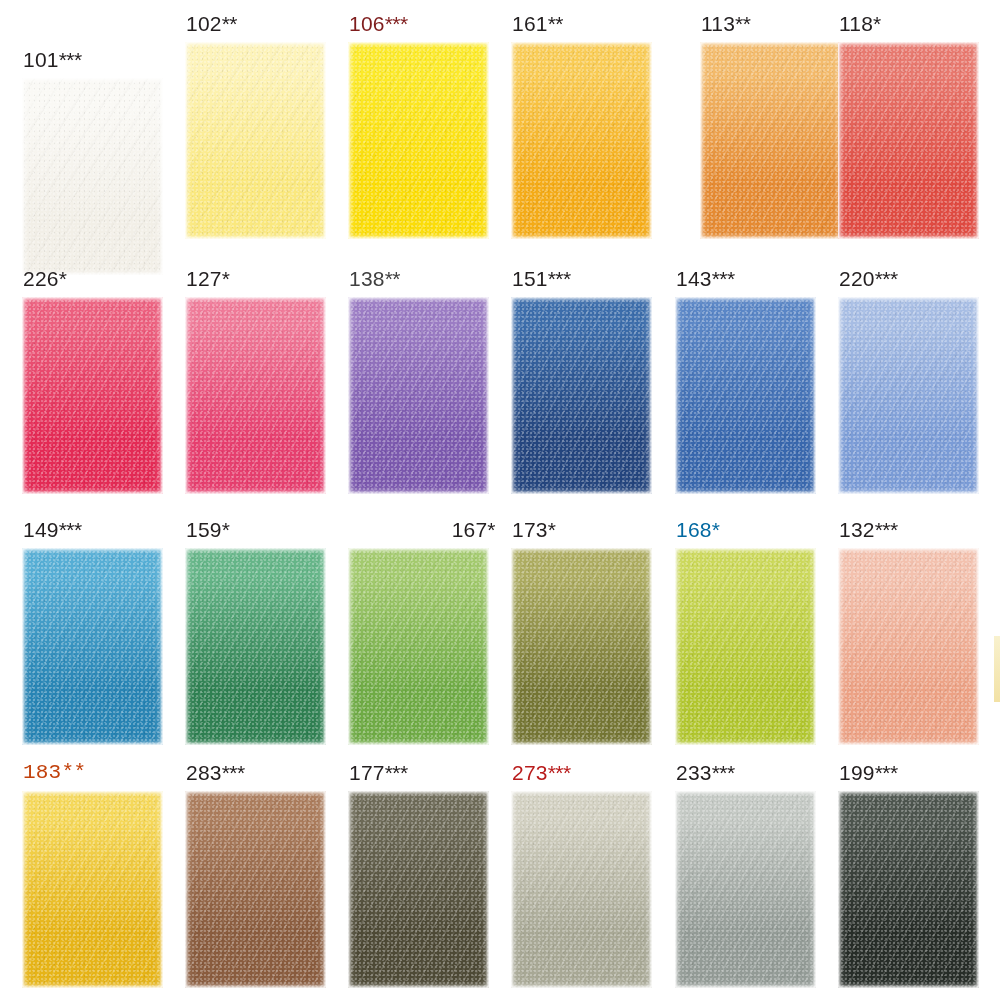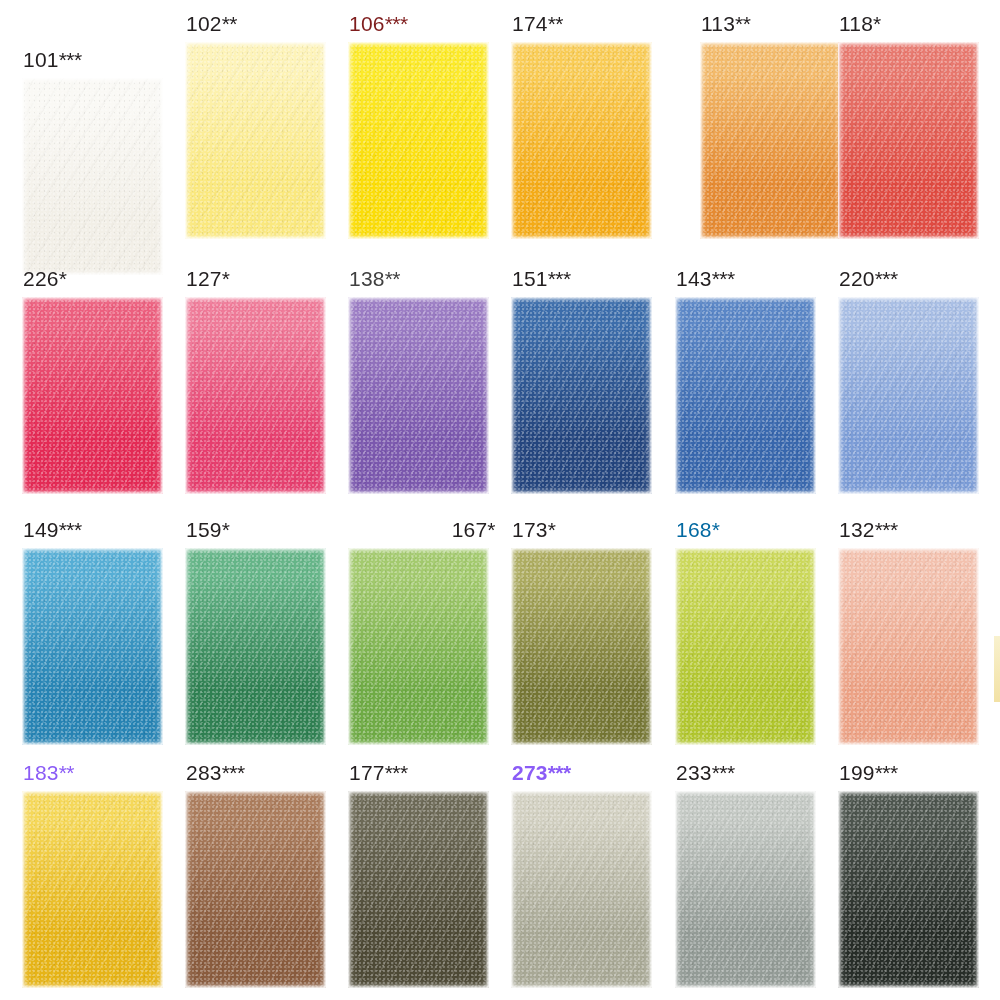--- a/index.html
+++ b/index.html
@@ -157,21 +157,21 @@
       <div class="swatch-cell" style="left: 348px;">
         <div class="swatch-label" style="color: #7f1d1d;"><span class="code">106</span><span class="stars">***</span></div>
         <div class="swatch-box" title="106***" style="width: 141px; height: 197px; margin-top: 5px;">
           <div class="swatch-paint" style="background: linear-gradient(rgb(252, 234, 42) 0%, rgb(252, 234, 42) 14%, rgb(251, 221, 8) 72%, rgb(251, 221, 8) 100%);"></div>
           <div class="swatch-strokes"></div>
           <div class="swatch-grain"></div>
           <div class="swatch-feather"></div>
         </div>
       </div>
       <div class="swatch-cell" style="left: 511px;">
-        <div class="swatch-label" style="color: rgb(35, 31, 32);"><span class="code">174</span><span class="stars">**</span></div>
+        <div class="swatch-label" style="color: rgb(35, 31, 32);"><span class="code">161</span><span class="stars">**</span></div>
         <div class="swatch-box" title="109**" style="width: 141px; height: 197px; margin-top: 5px;">
           <div class="swatch-paint" style="background: linear-gradient(rgb(249, 204, 85) 0%, rgb(249, 204, 85) 14%, rgb(244, 171, 23) 72%, rgb(244, 171, 23) 100%);"></div>
           <div class="swatch-strokes"></div>
           <div class="swatch-grain"></div>
           <div class="swatch-feather"></div>
         </div>
       </div>
       <div class="swatch-cell" style="left: 700px;">
         <div class="swatch-label" style="color: rgb(35, 31, 32);"><span class="code">113</span><span class="stars">**</span></div>
         <div class="swatch-box" title="113**" style="width: 141px; height: 197px; margin-top: 5px;">
@@ -298,21 +298,21 @@
         <div class="swatch-box" title="132***" style="width: 141px; height: 197px; margin-top: 5px;">
           <div class="swatch-paint" style="background: linear-gradient(rgb(243, 193, 174) 0%, rgb(243, 193, 174) 14%, rgb(236, 161, 132) 72%, rgb(236, 161, 132) 100%);"></div>
           <div class="swatch-strokes"></div>
           <div class="swatch-grain"></div>
           <div class="swatch-feather"></div>
         </div>
       </div>
     </div>
     <div class="swatch-row" style="top: 762px;">
       <div class="swatch-cell" style="left: 22px;">
-        <div class="swatch-label" style="color: #8b5cf6;"><span class="code">183</span><span class="stars">**</span></div>
+        <div class="swatch-label" style="color: #c2410c; font-family: Liberation Mono, monospace;"><span class="code">183</span><span class="stars">**</span></div>
         <div class="swatch-box" title="183**" style="width: 141px; height: 197px; margin-top: 5px;">
           <div class="swatch-paint" style="background: linear-gradient(rgb(245, 216, 90) 0%, rgb(245, 216, 90) 14%, rgb(230, 180, 23) 72%, rgb(230, 180, 23) 100%);"></div>
           <div class="swatch-strokes"></div>
           <div class="swatch-grain"></div>
           <div class="swatch-feather"></div>
         </div>
       </div>
       <div class="swatch-cell" style="left: 185px;">
         <div class="swatch-label" style="color: rgb(35, 31, 32);"><span class="code">283</span><span class="stars">***</span></div>
         <div class="swatch-box" title="283***" style="width: 141px; height: 197px; margin-top: 5px;">
@@ -325,21 +325,21 @@
       <div class="swatch-cell" style="left: 348px;">
         <div class="swatch-label" style="color: rgb(35, 31, 32);"><span class="code">177</span><span class="stars">***</span></div>
         <div class="swatch-box" title="177***" style="width: 141px; height: 197px; margin-top: 5px;">
           <div class="swatch-paint" style="background: linear-gradient(rgb(109, 106, 87) 0%, rgb(109, 106, 87) 14%, rgb(78, 74, 54) 72%, rgb(78, 74, 54) 100%);"></div>
           <div class="swatch-strokes"></div>
           <div class="swatch-grain"></div>
           <div class="swatch-feather"></div>
         </div>
       </div>
       <div class="swatch-cell" style="left: 511px;">
-        <div class="swatch-label" style="color: #8b5cf6; font-weight: bold;"><span class="code">273</span><span class="stars">***</span></div>
+        <div class="swatch-label" style="color: #b91c1c;"><span class="code">273</span><span class="stars">***</span></div>
         <div class="swatch-box" title="273***" style="width: 141px; height: 197px; margin-top: 5px;">
           <div class="swatch-paint" style="background: linear-gradient(rgb(210, 208, 193) 0%, rgb(210, 208, 193) 14%, rgb(168, 168, 149) 72%, rgb(168, 168, 149) 100%);"></div>
           <div class="swatch-strokes"></div>
           <div class="swatch-grain"></div>
           <div class="swatch-feather"></div>
         </div>
       </div>
       <div class="swatch-cell" style="left: 675px;">
         <div class="swatch-label" style="color: rgb(35, 31, 32);"><span class="code">233</span><span class="stars">***</span></div>
         <div class="swatch-box" title="233***" style="width: 141px; height: 197px; margin-top: 5px;">

